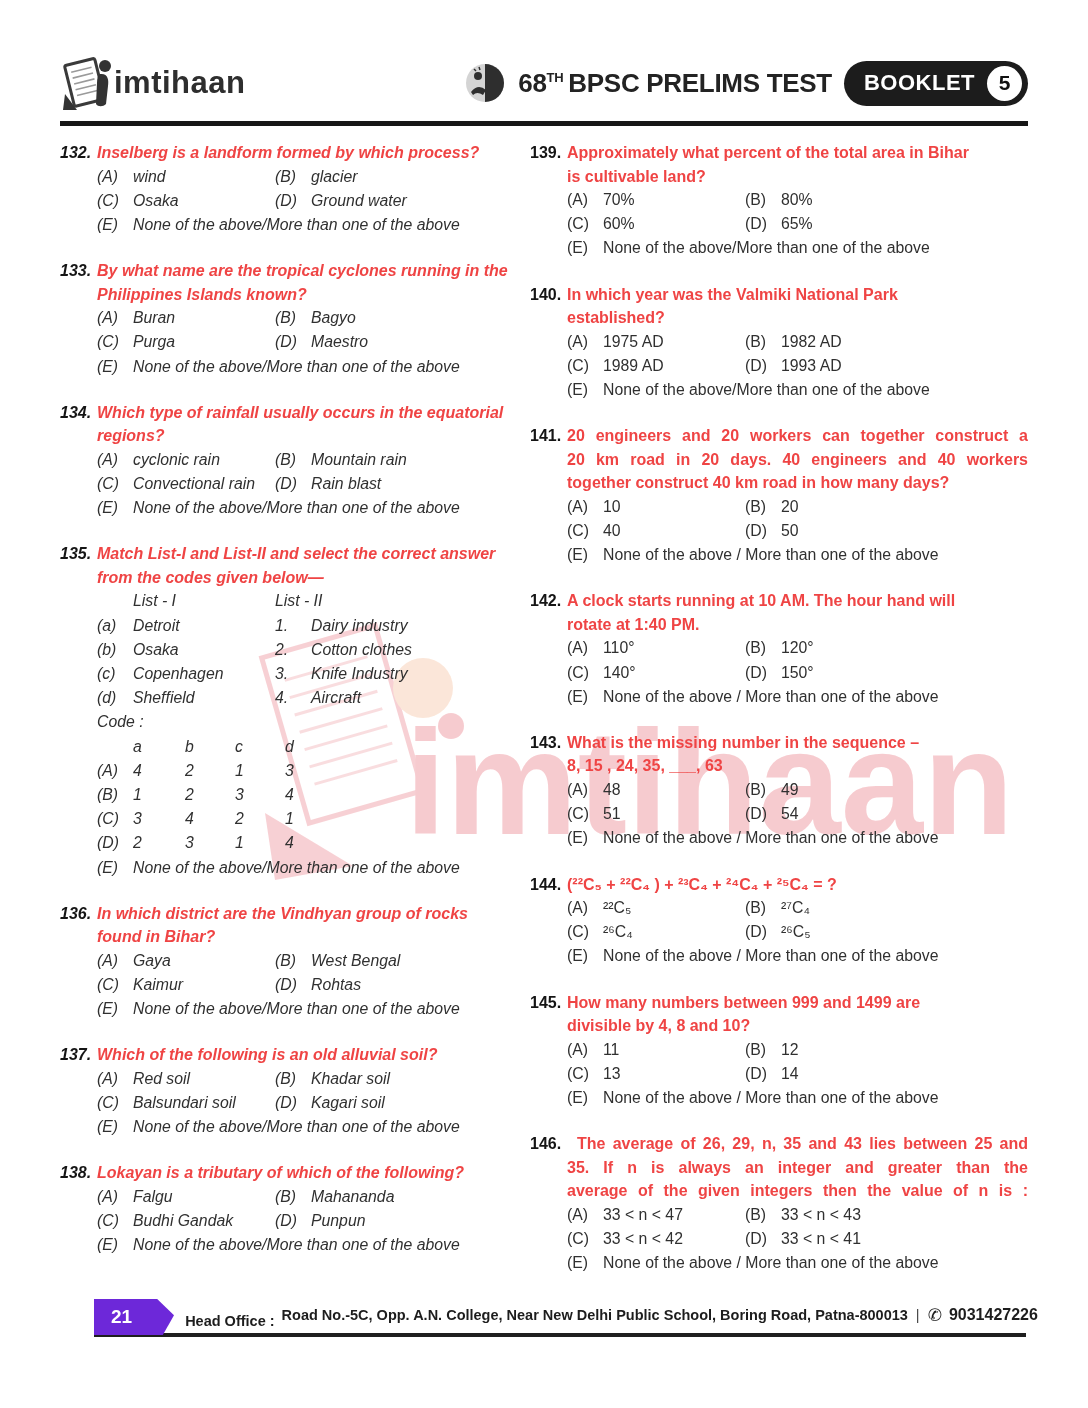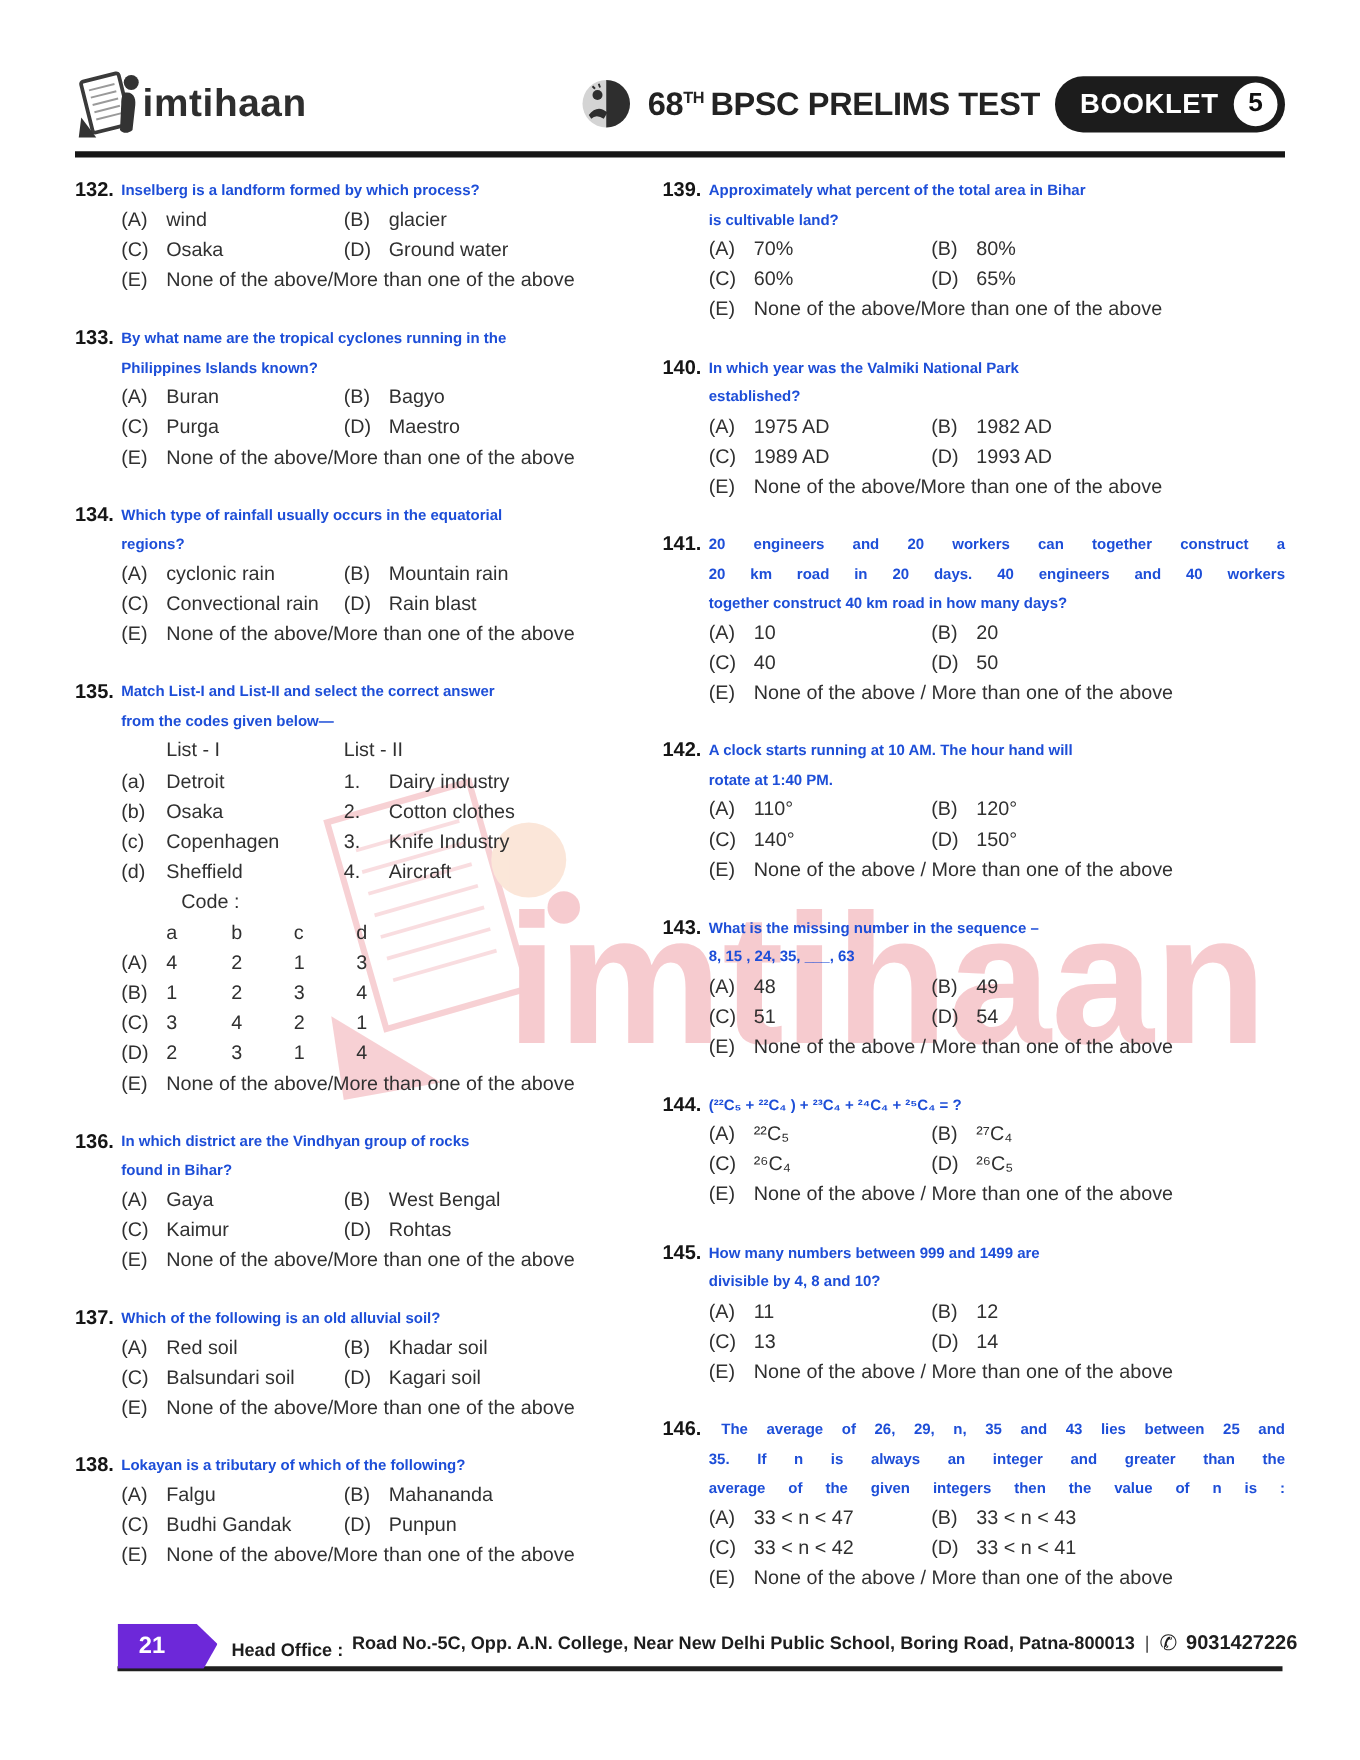--- a/index.html
+++ b/index.html
@@ -20,33 +20,33 @@
   .test-title sup{font-size:13px;}
   .test-title .t-rest{margin-left:5px;}
   .booklet{display:flex;align-items:center;background:#1c1c1c;border-radius:26px;padding:5px 6px 5px 20px;gap:12px;justify-content:flex-end;}
   .bk-label{color:#fff;font-weight:800;font-size:22px;letter-spacing:.5px;}
   .bk-num{width:35px;height:35px;border-radius:50%;background:#fff;color:#111;font-weight:800;font-size:21px;display:flex;align-items:center;justify-content:center;}
   .rule{height:5px;background:#161616;margin-top:5px;}
 
   
   .content{display:flex;gap:10px;padding-top:15px;}
   .col{min-width:0;}
-  .col-left{flex:0 0 460px;}
+  .col-left{flex:0 0 460px;font-style:italic;}
   .col-right{flex:1;}
   .q{margin-bottom:22px;}
   .q-head{display:flex;}
   .q-num{flex:0 0 37px;font-weight:700;font-size:16px;color:#151515;line-height:23.5px;}
-  .q-stem{flex:1;font-weight:700;font-size:12px;color:#1d4ed8;min-width:0;}
+  .q-stem{flex:1;font-weight:700;font-size:16px;color:#ef4444;min-width:0;}
   .stem-line{line-height:23.5px;white-space:nowrap;}
   .q-body{margin-left:37px;font-size:15.8px;color:#303030;}
   .opt-grid{display:grid;grid-template-columns:36px 142px 36px auto;line-height:24.2px;}
   .full-grid{display:grid;grid-template-columns:36px auto;line-height:24.2px;}
   .match-hdr{display:grid;grid-template-columns:36px 142px auto;line-height:24.2px;}
   .code-grid{display:grid;grid-template-columns:36px 52px 50px 50px auto;line-height:24.2px;}
-  .code-label{line-height:24.2px;margin-left:48px;}
+  .code-label{line-height:24.2px;}
   .opt-grid span,.full-grid span,.match-hdr span,.code-grid span{white-space:nowrap;}
 
   
   .footer{position:absolute;left:60px;right:62px;top:1296px;height:48px;z-index:2;}
   .footer-line{position:absolute;left:34px;right:0;top:37px;height:4px;background:#1f1f1f;}
   .page-badge{position:absolute;left:34px;top:3px;width:80px;height:36px;background:#6d28d9;color:#fff;
     font-weight:700;font-size:19px;display:flex;align-items:center;padding-left:17px;box-sizing:border-box;
     clip-path:polygon(0 0,79% 0,100% 45%,86% 100%,0 100%);}
   .footer-text{position:absolute;left:130px;right:0;top:0;height:38px;display:flex;align-items:center;justify-content:center;gap:7px;font-size:14.5px;color:#1d1d1d;white-space:nowrap;}
   .fo-label{font-weight:800;margin-top:12px;}

